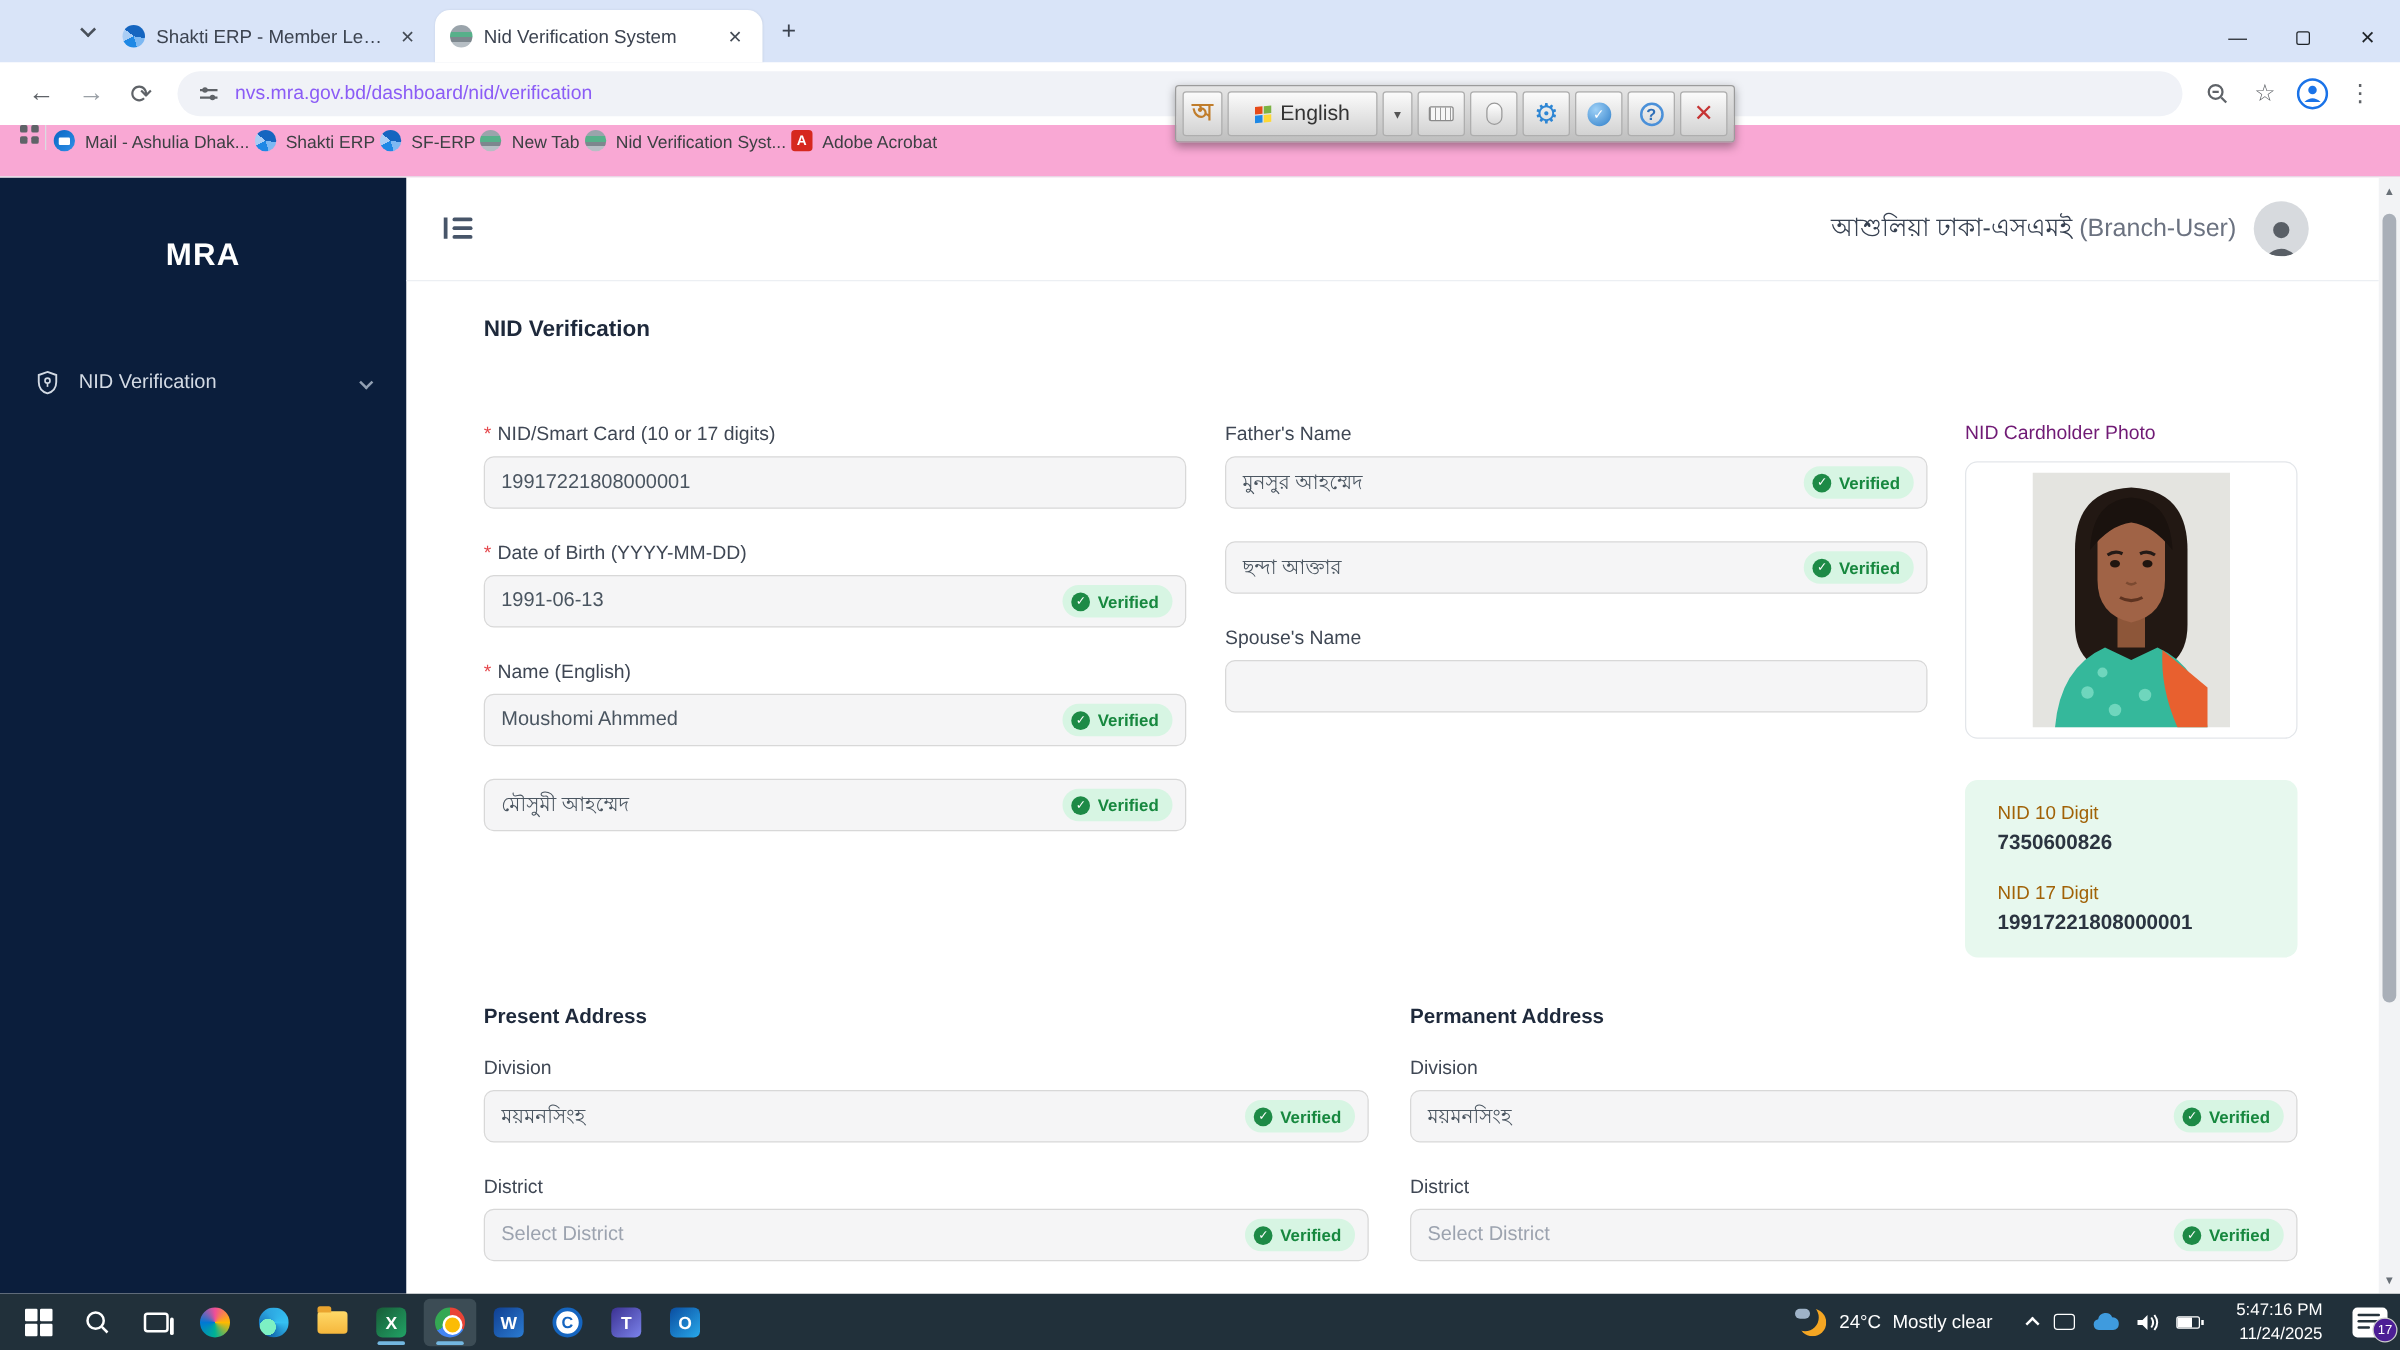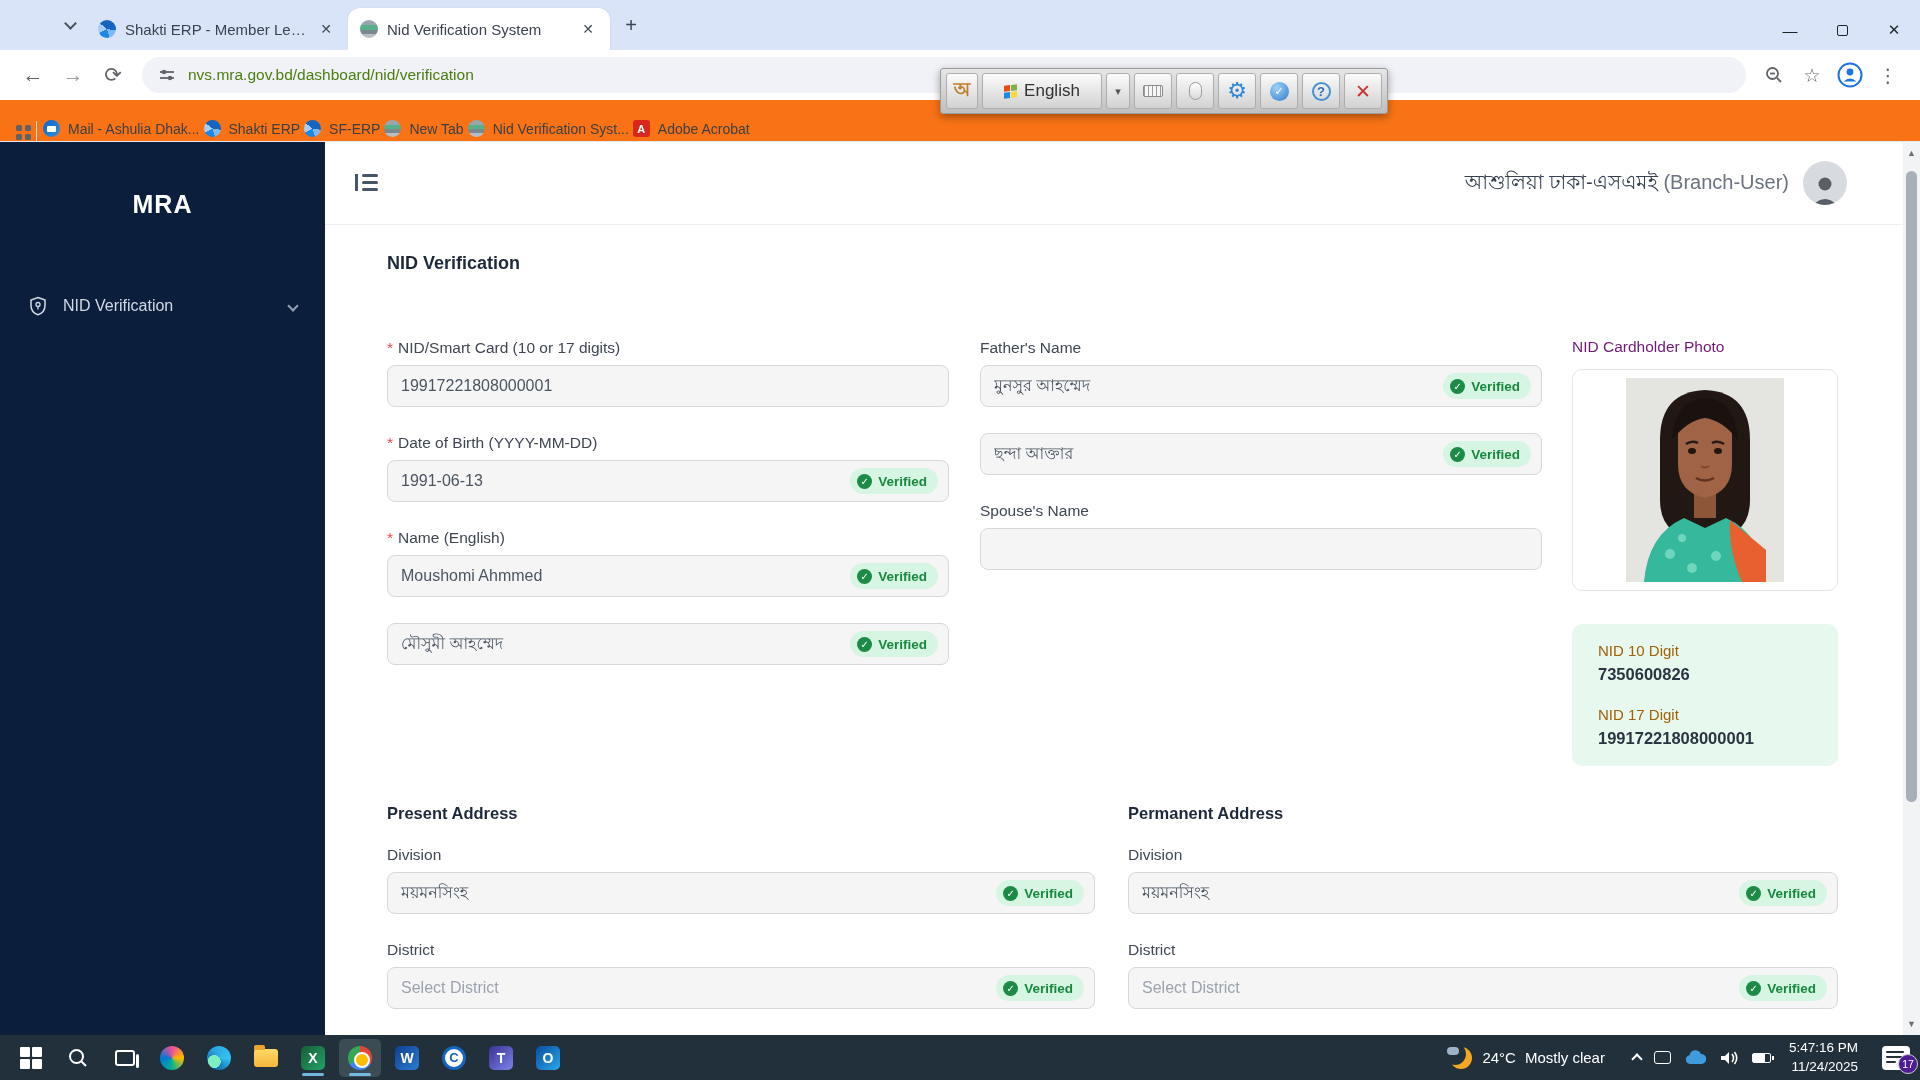--- a/index.html
+++ b/index.html
@@ -21,24 +21,24 @@
   .newtab{width:30px;height:30px;margin:0 0 10px 6px;border-radius:50%;display:flex;align-items:center;justify-content:center;font-size:20px;color:#3c4350;cursor:pointer}
   .wincontrols{margin-left:auto;display:flex;height:40px}
   .winbtn{width:52px;height:40px;display:flex;align-items:center;justify-content:center;font-size:15px;color:#1f2328;cursor:pointer}
   .restore-ico{width:11px;height:11px;border:1.2px solid #1f2328;border-radius:2px;position:relative;background:#d9e4f8}
   .restore-ico::before{content:"";position:absolute;top:-4px;left:2px;width:11px;height:11px;border:1.2px solid #1f2328;border-radius:2px;z-index:-1}
 
   .toolbar{position:absolute;left:0;top:50px;width:1920px;height:50px;background:#fff;display:flex;align-items:center;padding:0 14px;gap:2px}
   .navbtn{width:38px;height:38px;border-radius:50%;display:flex;align-items:center;justify-content:center;font-size:21px;color:#5f6368;cursor:pointer}
   .navbtn.fwd{color:#9aa0a6}
   .urlbar{flex:1;height:36px;background:#f0f2f7;border-radius:18px;display:flex;align-items:center;padding:0 16px;gap:12px;margin:0 8px}
-  .urltext{font-size:15.5px;color:#4d7c0f}
+  .urltext{font-size:15.5px;color:#8b5cf6}
   .rightbtn{width:36px;height:36px;display:flex;align-items:center;justify-content:center;font-size:19px;color:#5f6368;cursor:pointer}
 
-  .bookmarks{position:absolute;left:0;top:100px;width:1920px;height:42px;background:#f97316;border-bottom:1px solid #e4e7eb;display:flex;align-items:flex-end;padding:0 16px;gap:0;font-size:14px;color:#3c4043}
+  .bookmarks{position:absolute;left:0;top:100px;width:1920px;height:42px;background:#f9a8d4;border-bottom:1px solid #e4e7eb;display:flex;align-items:flex-start;padding:0 16px;gap:0;font-size:14px;color:#3c4043}
   .appsgrid{width:16px;height:16px;display:grid;grid-template-columns:6px 6px;grid-template-rows:6px 6px;gap:3px;cursor:pointer}
   .appsgrid i{background:#5f6368;border-radius:1.5px}
   .bmdiv{width:1px;height:20px;background:#dadce0;margin:0 4px}
   .bm{display:flex;align-items:center;gap:8px;cursor:pointer;white-space:nowrap;padding:4px 2px}
   .bmicon{width:17px;height:17px;border-radius:4px;flex:none}
   .bmicon.outlook{background:linear-gradient(135deg,#0a66c2,#2f90e8);border-radius:50%;position:relative}
   .bmicon.outlook::after{content:"";position:absolute;left:4px;top:5.5px;width:9px;height:6px;background:#fff;border-radius:1px}
   .bmicon.swirl{border-radius:50%;background:conic-gradient(from 20deg,#1565c0 0 22%,#7db8f2 0 40%,#1e88e5 0 62%,#a9cdf5 0 80%,#1565c0 0)}
   .bmicon.nvs{border-radius:50%;background:linear-gradient(180deg,#9aa4ab 0 30%,#57b08a 30% 55%,#7d878e 55% 75%,#b6bec4 75%)}
   .bmicon.pdf{background:#d6281e;border-radius:3px;color:#fff;font-size:11px;font-weight:bold;display:flex;align-items:center;justify-content:center}
@@ -137,21 +137,21 @@
   .capp{width:24px;height:24px;border-radius:50%;background:#fff;border:3px solid #1565c0;color:#1565c0;font-weight:bold;font-size:13px;display:flex;align-items:center;justify-content:center}
   .tbright{margin-left:auto;display:flex;align-items:center;gap:12px}
   .moon{width:22px;height:22px;border-radius:50%;box-shadow:inset -6px -4px 0 0 #f5a623;position:relative}
   .moon::before{content:"";position:absolute;left:-3px;top:0;width:12px;height:8px;background:#9fb3c8;border-radius:6px}
   .wtext{font-size:15px;display:flex;gap:9px}
   .tray{display:flex;align-items:center;gap:13px;margin-left:10px}
   .chevup{width:8px;height:8px;border-left:2px solid #fff;border-top:2px solid #fff;transform:rotate(45deg);margin-top:3px}
   .cast{width:17px;height:13px;border:1.6px solid #fff;border-radius:3px}
   .battery{width:19px;height:10px;border:1.5px solid #fff;border-radius:2px;position:relative;background:linear-gradient(90deg,#fff 0 70%,transparent 70%)}
   .battery::after{content:"";position:absolute;right:-4px;top:2px;width:2px;height:4px;background:#fff}
-  .clock{text-align:right;font-size:13.5px;line-height:1.4;margin-left:6px}
+  .clock{text-align:right;font-size:13.5px;line-height:1.4;margin-left:17px}
   .notif{position:relative;width:28px;height:24px;background:#fff;border-radius:4px;margin-left:12px;cursor:pointer}
   .notif i{position:absolute;left:4px;height:2px;background:#25323b;border-radius:1px}
   .notif i:nth-child(1){top:5px;width:18px}
   .notif i:nth-child(2){top:10px;width:18px}
   .notif i:nth-child(3){top:15px;width:10px}
   .ncount{position:absolute;right:-8px;bottom:-4px;width:20px;height:20px;border-radius:50%;background:#4c1d95;border:1.5px solid #ccc;color:#fff;font-size:10.5px;display:flex;align-items:center;justify-content:center}
 </style>
 </head>
 <body>
 

